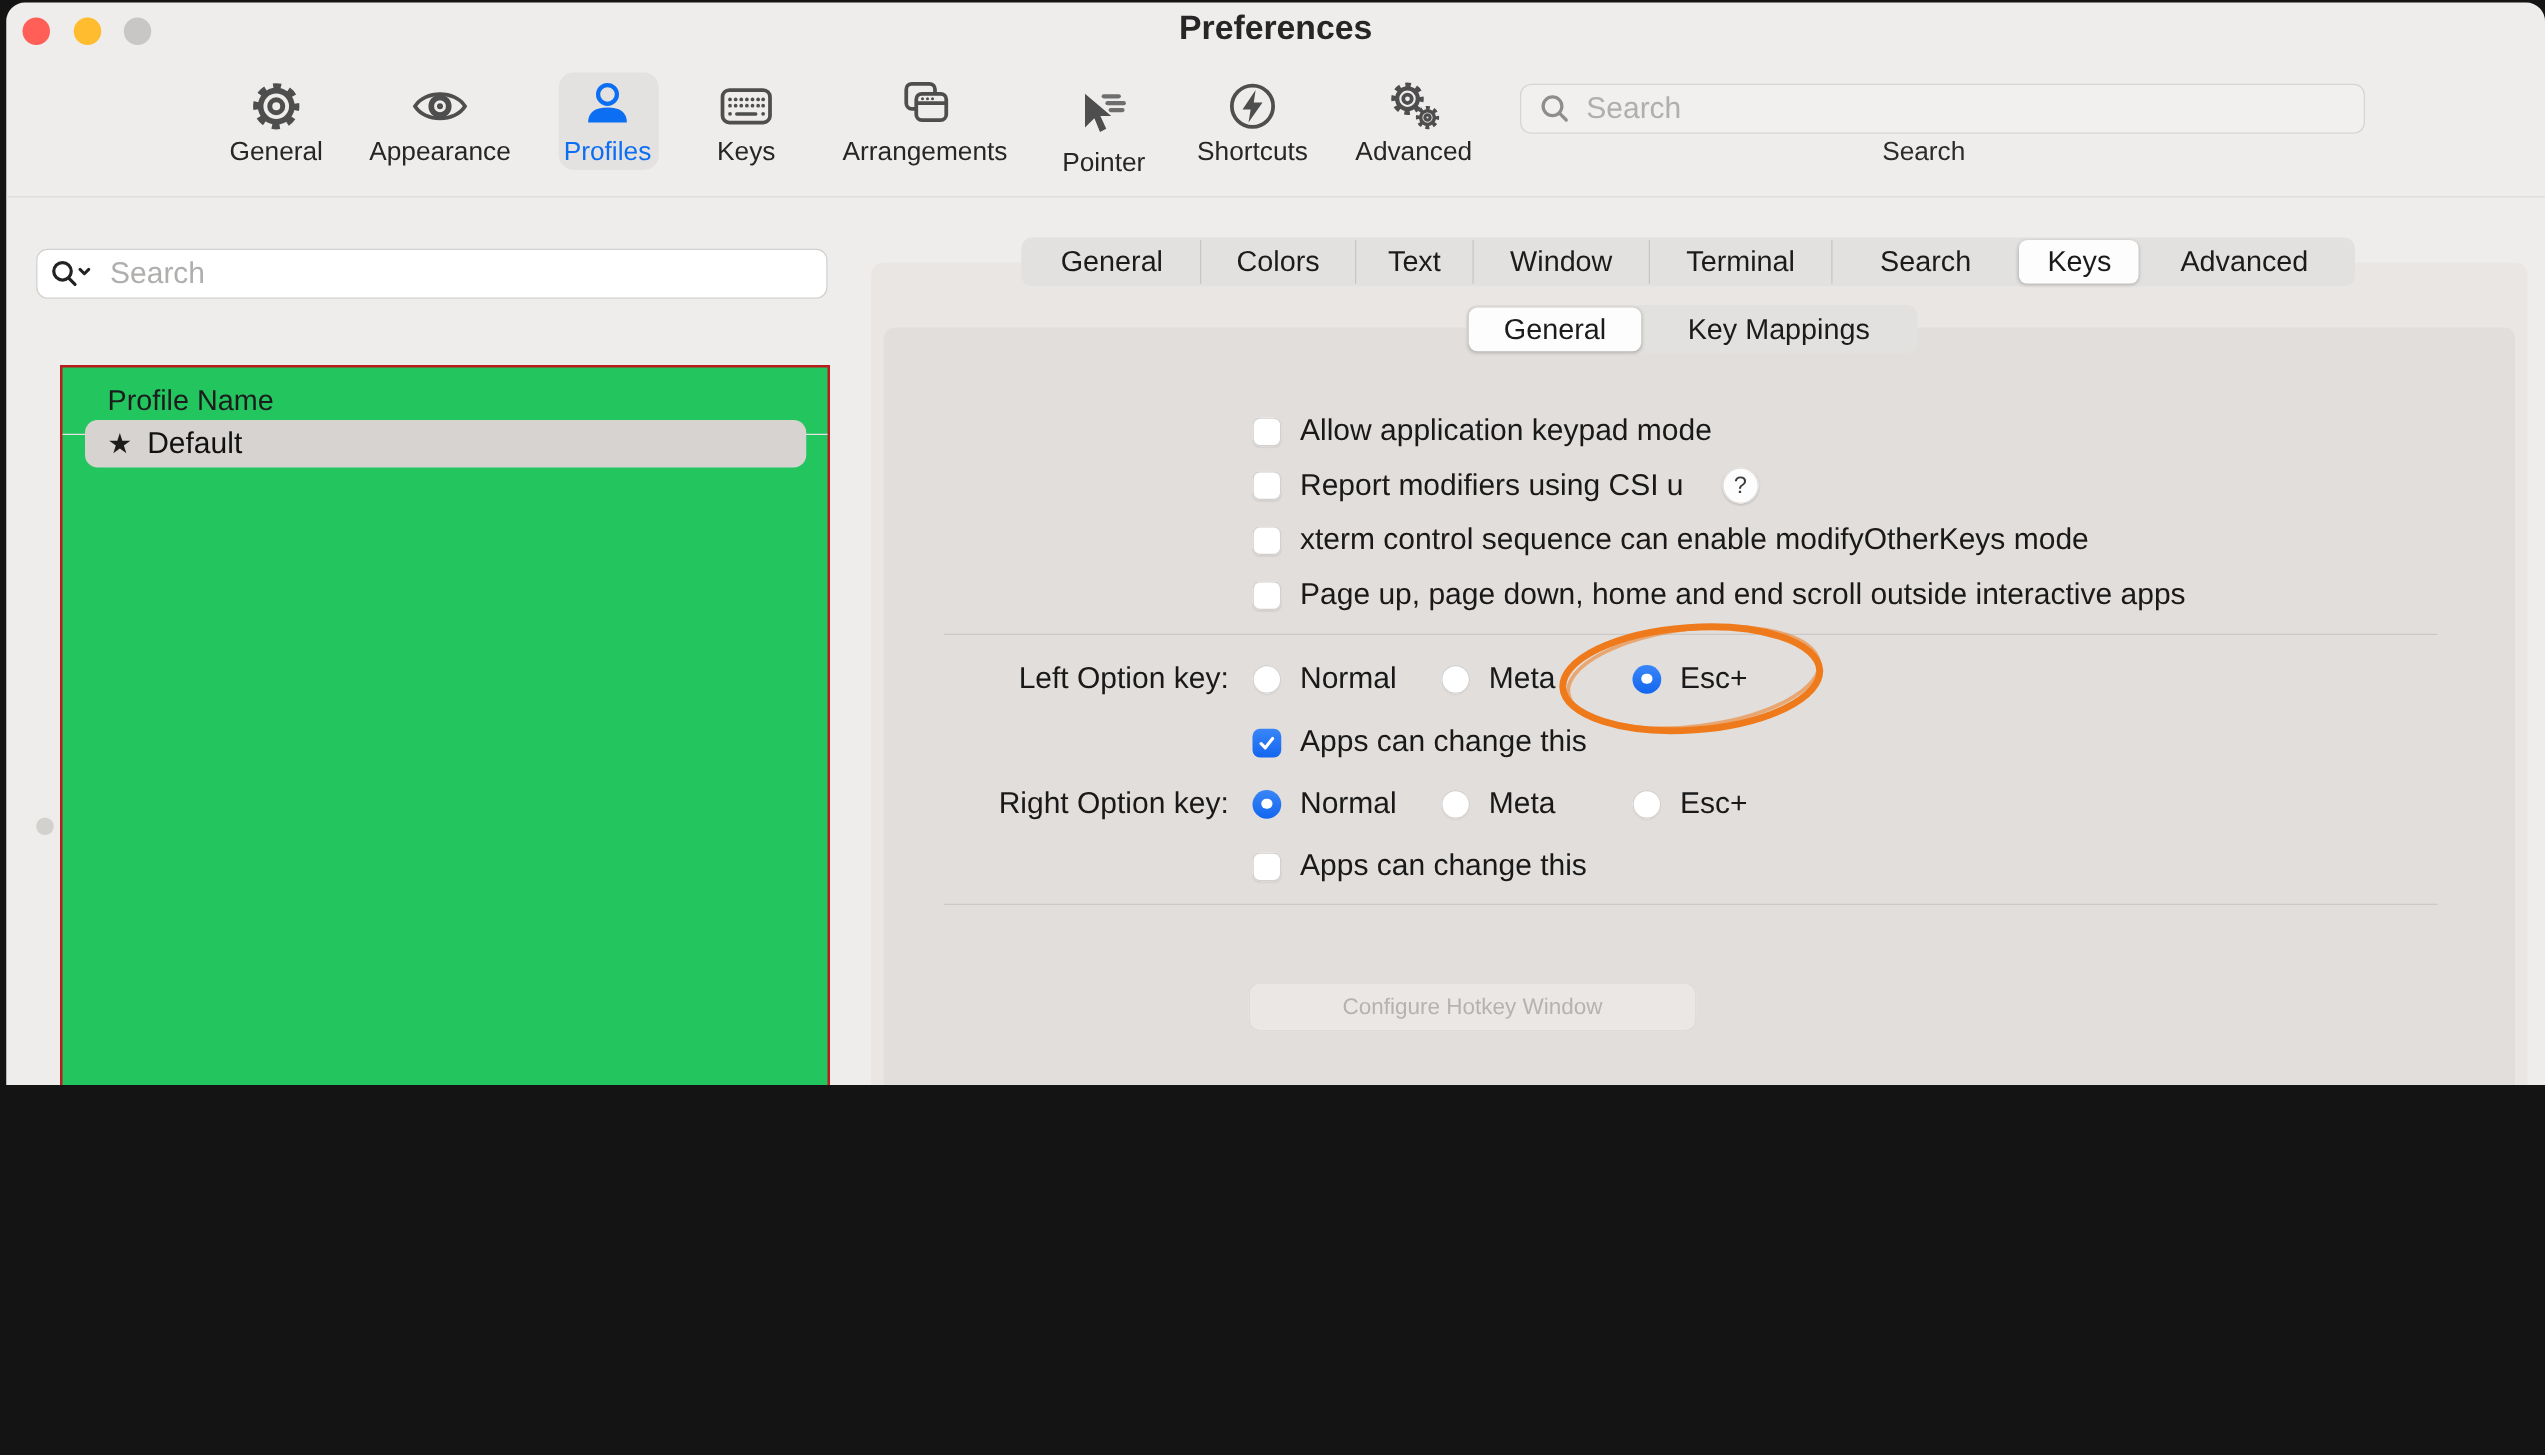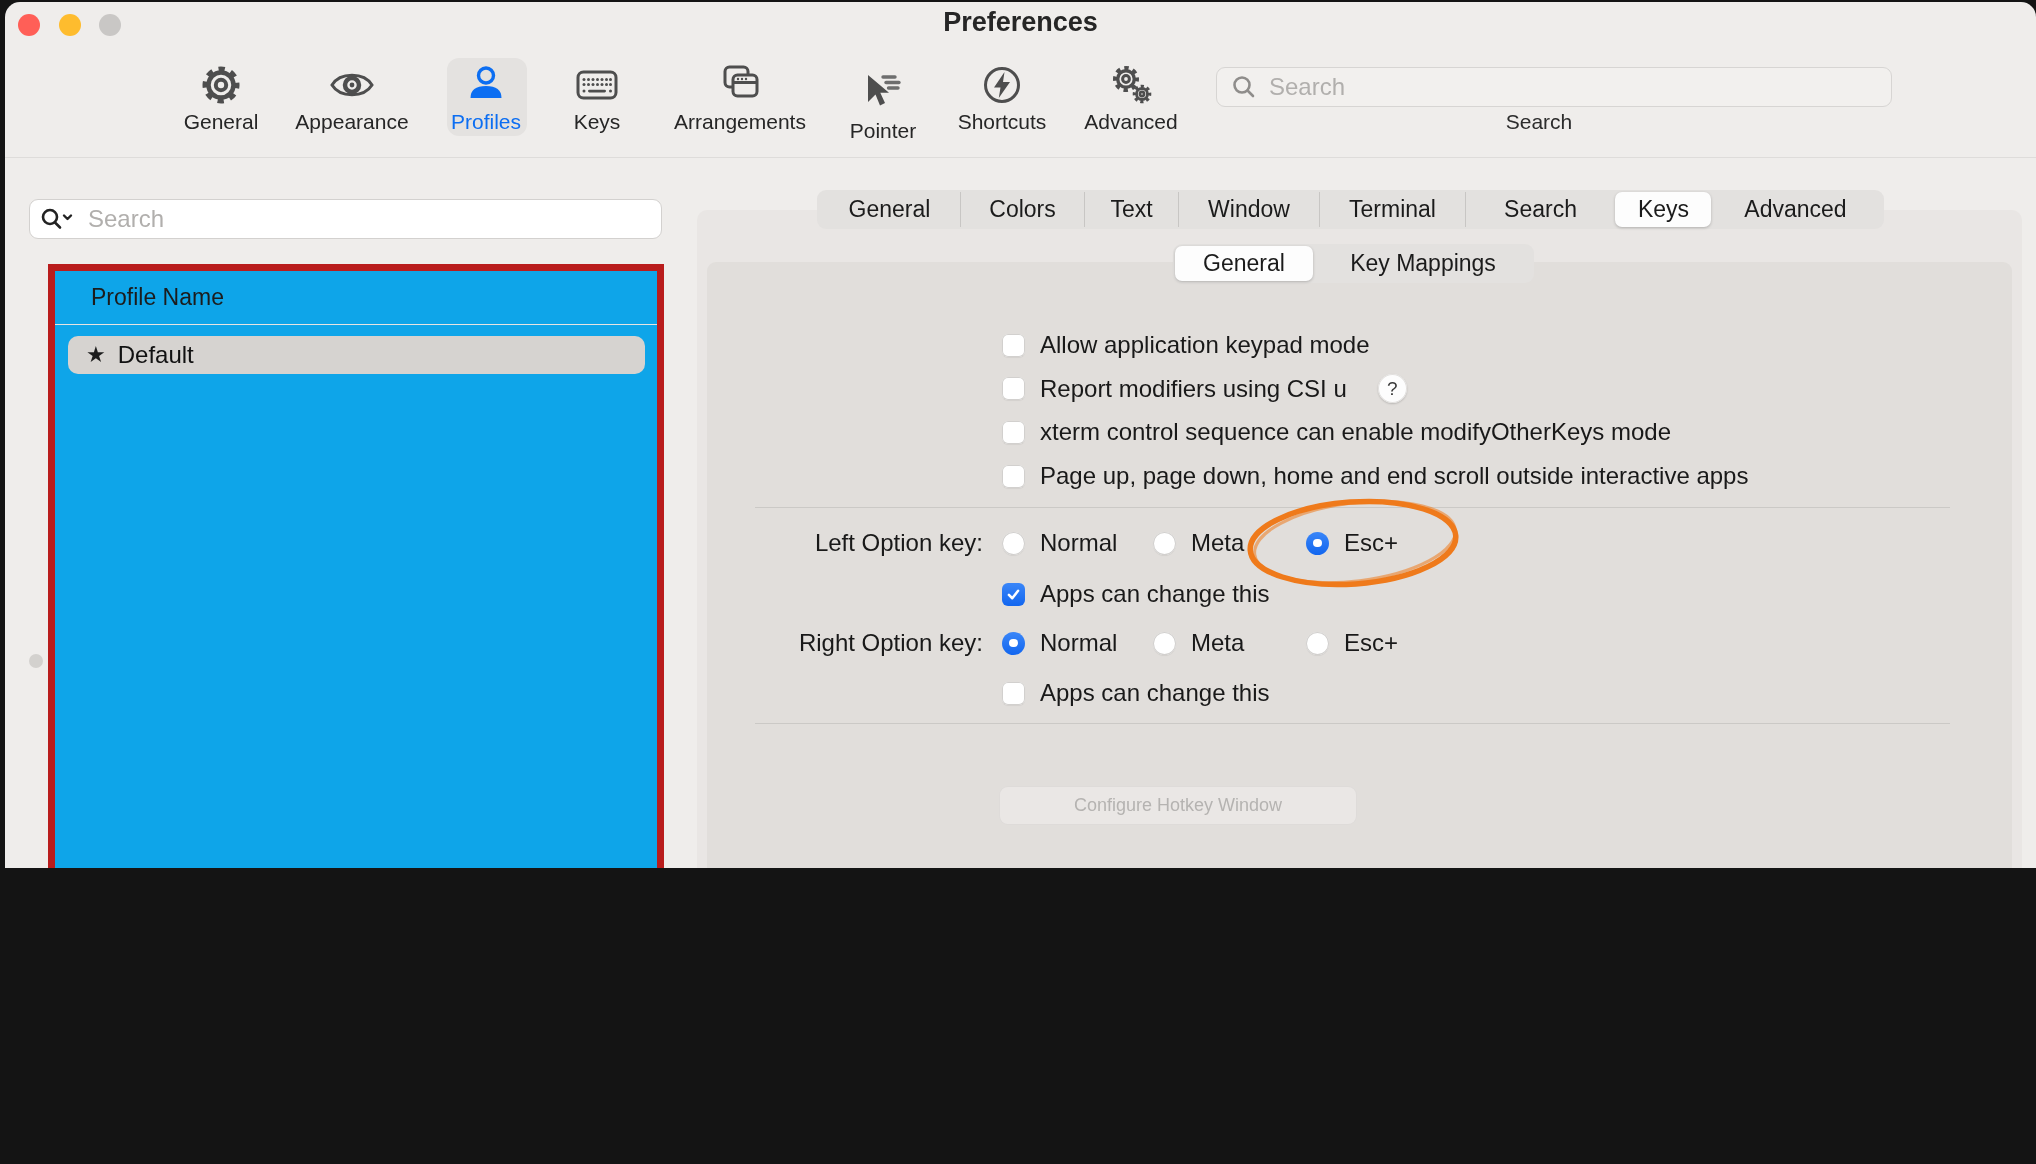--- a/index.html
+++ b/index.html
@@ -30,21 +30,21 @@
                    color:#333;width:100%;font-family:"Liberation Sans",sans-serif;}
   input::placeholder{color:#b1afad;}
   .tb-search-label{font-size:21px;color:#2c2c2c;text-align:center;}
   .hairline{height:1px;background:#dedcda;}
 
   
   .side-search{display:flex;align-items:center;gap:8px;background:#ffffff;
                border:1px solid #d3d1cf;border-radius:9px;padding:0 10px;}
   .side-search input{border:none;outline:none;background:transparent;font-size:24px;
                      color:#333;width:100%;font-family:"Liberation Sans",sans-serif;}
-  .plist{background:#0ea5e9;border:7px solid #b91c1c;}
+  .plist{background:#22c55e;border:2px solid #b91c1c;margin-top:28px;}
   .plist-header{height:53px;display:flex;align-items:center;padding-left:36px;
                 font-size:23px;color:#1c1c1c;border-bottom:1px solid #e6e4e2;}
   .prow{display:flex;align-items:center;background:#d6d3d0;border-radius:10px;
         padding-left:18px;gap:12px;cursor:default;}
   .prow .star{font-size:22px;color:#1c1c1c;}
   .prow .pname{font-size:24px;color:#111;}
   .splitter-dot{width:14px;height:14px;border-radius:50%;background:#d3d1ce;}
 
   .btn{display:flex;align-items:center;justify-content:center;
        background:linear-gradient(180deg,#ffffff,#f3f1ef);

